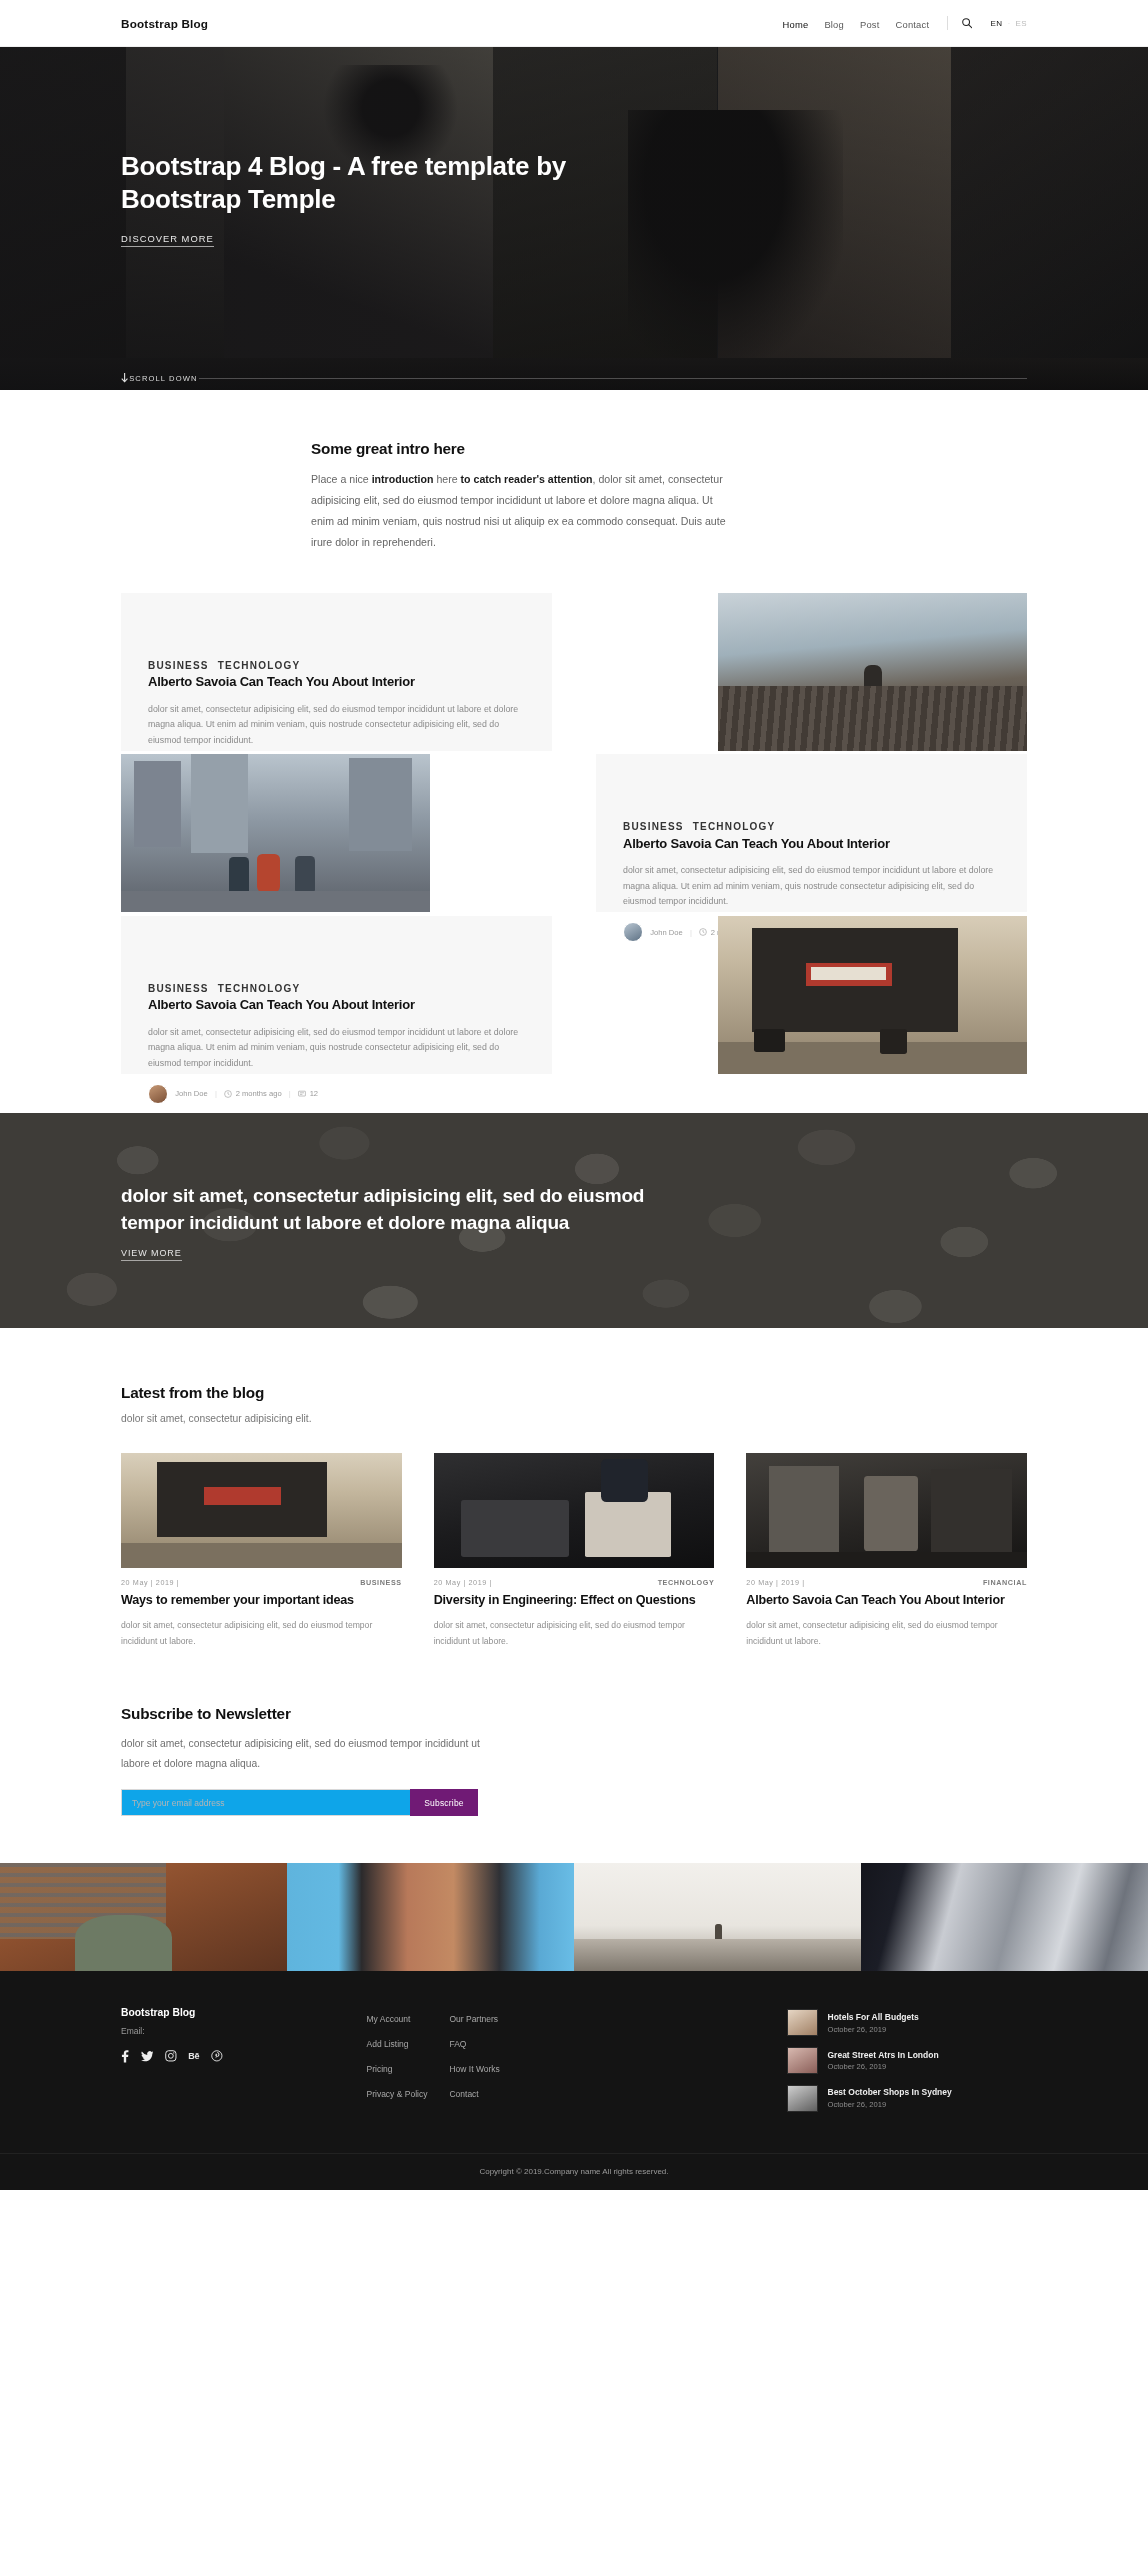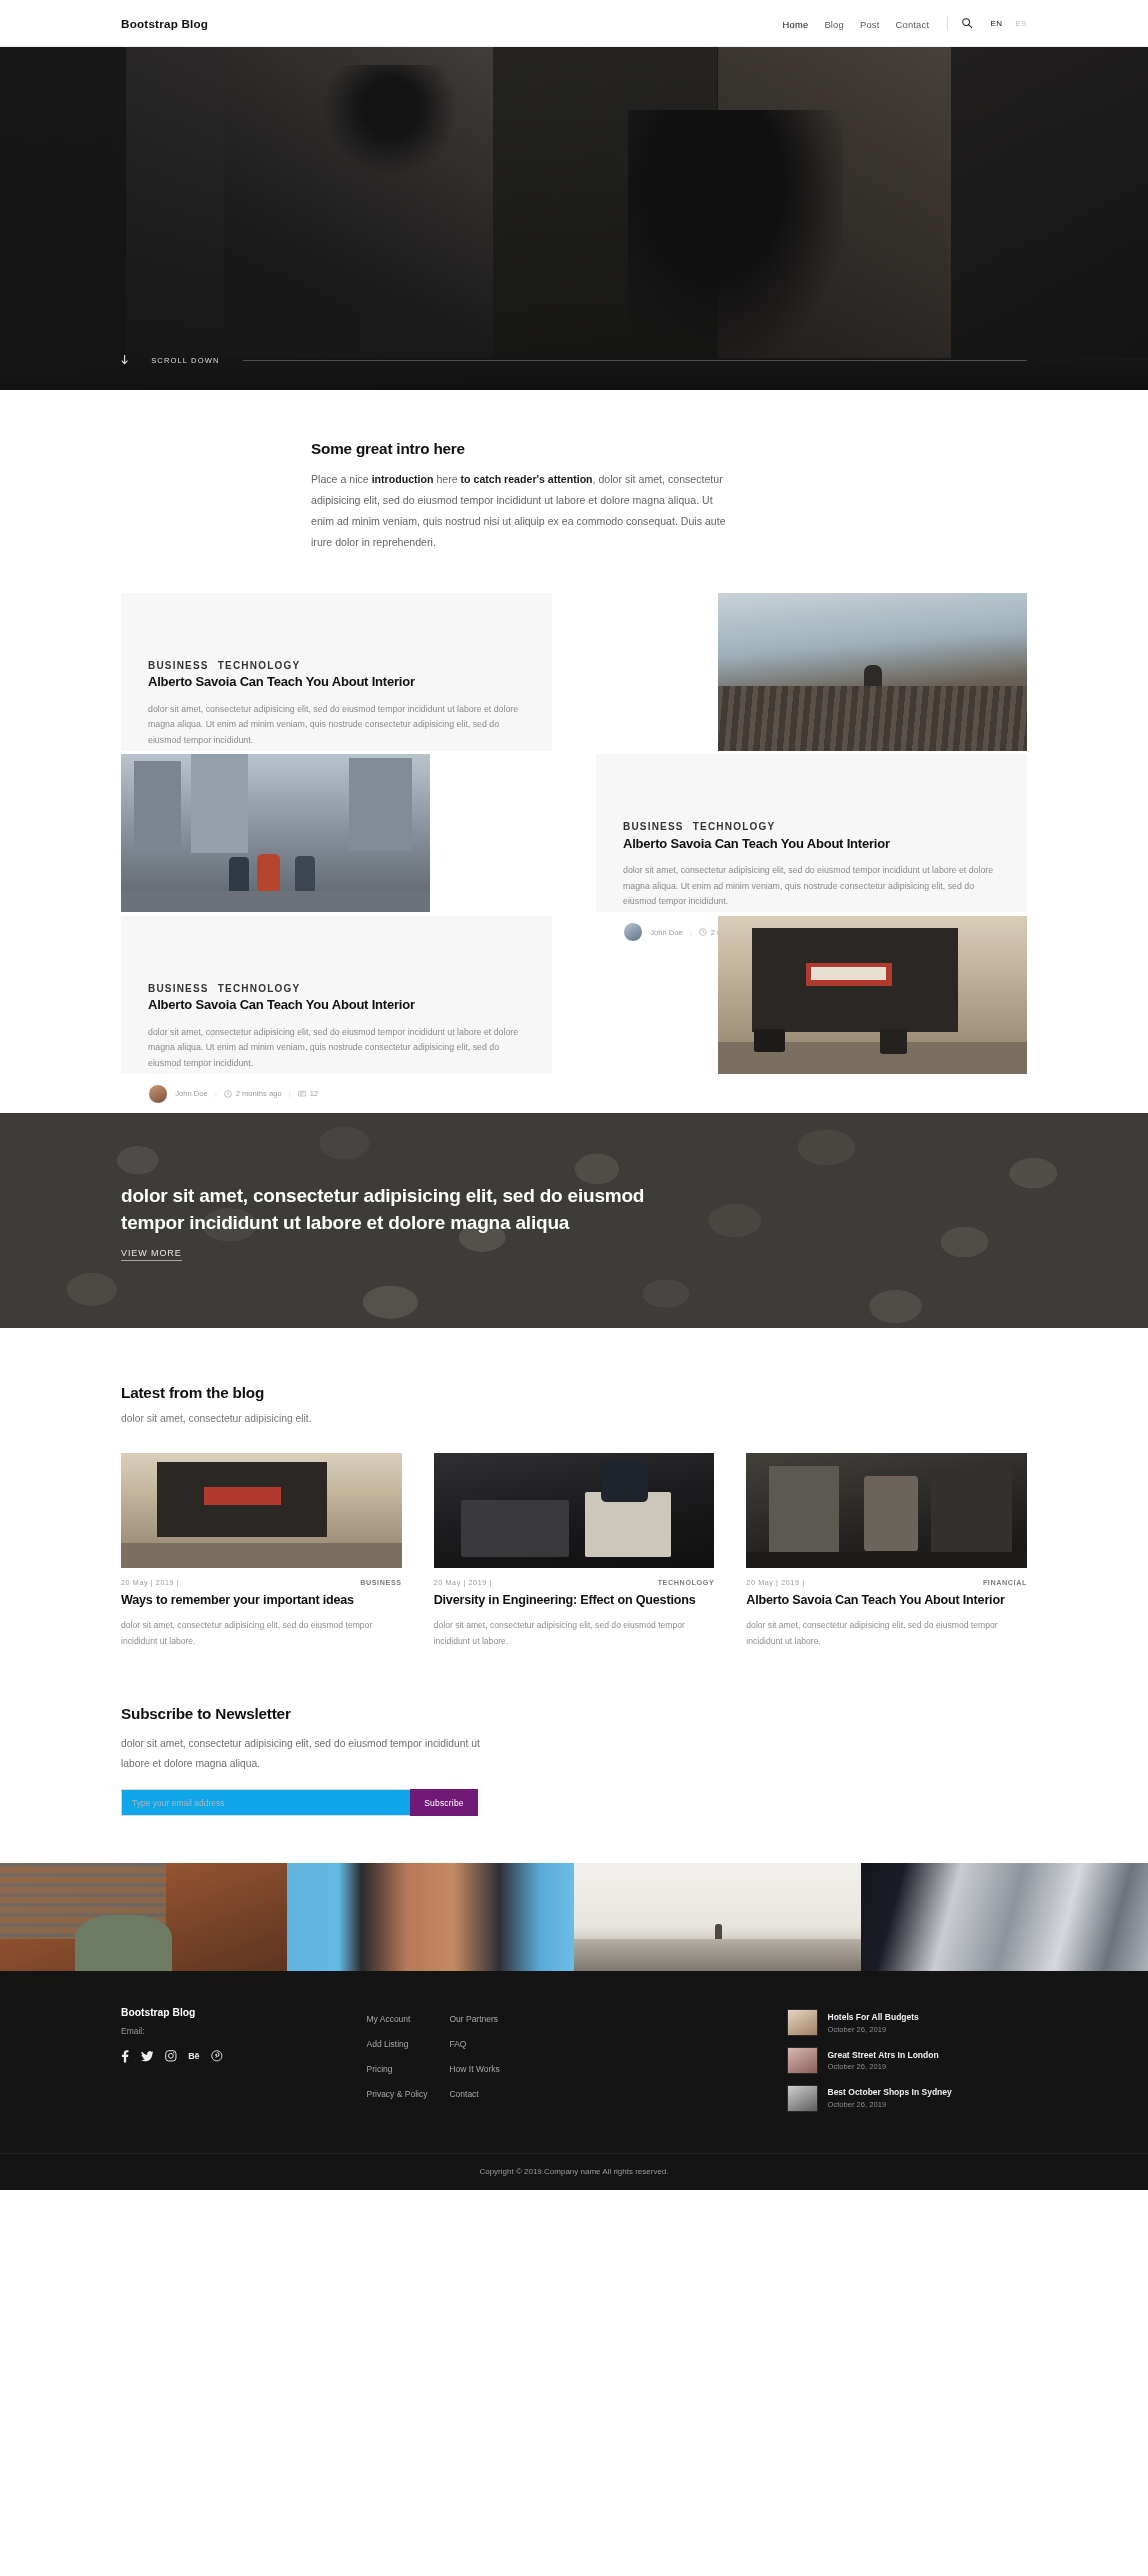--- a/index.html
+++ b/index.html
@@ -70,23 +70,23 @@
     color: #fff; font-size: 26px; line-height: 1.28; font-weight: bold;
     letter-spacing: -0.3px; max-width: 502px;
   }
   .hero-cta {
     display: inline-block; margin-top: 16px;
     color: #e9e9e9; font-size: 9.4px; letter-spacing: 1px;
     text-decoration: none; border-bottom: 0.9px solid rgba(255,255,255,.6);
     padding-bottom: 2.7px;
   }
   .scroll-down {
-    position: absolute; bottom: 25px; left: 50%; transform: translateX(-50%);
+    position: absolute; bottom: 7px; left: 50%; transform: translateX(-50%);
     width: 906px;
-    display: flex; align-items: center; gap: 23px;
+    display: flex; align-items: center; gap: 1px;
     color: #dcdcdc; font-size: 7.6px; letter-spacing: 1.1px;
   }
   .scroll-down .line { flex: 1; height: 0.9px; background: rgba(255,255,255,.25); }
 
   
   .intro { padding: 50px 0 39px; }
   .intro-wrap { max-width: 422px; margin-left: 190px; }
   h2.section-title {
     font-size: 15.3px; color: #111; font-weight: bold; margin-bottom: 10.8px;
     letter-spacing: -0.2px;
@@ -248,20 +248,24 @@
     <div class="hero-strip" style="left:126px;width:99px;background:linear-gradient(180deg,#5c5750,#1a1816);"></div>
     <div class="hero-strip" style="left:224px;width:269px;background:linear-gradient(200deg,#7a7568,#232020 70%);"></div>
     <div class="hero-strip" style="left:493px;width:224px;background:linear-gradient(170deg,#3a3832,#15140f);"></div>
     <div class="hero-strip" style="left:718px;width:233px;background:linear-gradient(200deg,#6e6456,#2a2420);"></div>
     <div class="hero-strip" style="left:951px;width:197px;background:linear-gradient(150deg,#2c2926,#111);"></div>
     <div style="position:absolute;left:323px;top:18px;width:135px;height:108px;background:radial-gradient(circle at 50% 40%,#141211 30%,transparent 72%);"></div>
     <div style="position:absolute;left:628px;top:63px;width:215px;height:251px;background:radial-gradient(ellipse at 40% 30%,#0d0c0b 38%,transparent 76%);"></div>
     <div style="position:absolute;left:0;bottom:0;width:1148px;height:32px;background:linear-gradient(#1b1917,#0d0c0b);"></div>
   </div>
   <div class="hero-overlay"></div>
+  <div class="hero-content">
+    <h1 class="hero-title">Bootstrap 4 Blog - A free template by Bootstrap Temple</h1>
+    <a href="#" class="hero-cta">DISCOVER MORE</a>
+  </div>
   <div class="scroll-down">
     <svg width="7.2" height="10" viewBox="0 0 10 14" fill="none" stroke="#ddd" stroke-width="1.6">
       <line x1="5" y1="0" x2="5" y2="12"></line>
         <polyline points="1,8 5,12 9,8"></polyline>
     </svg>
     <span>SCROLL DOWN</span>
     <span class="line"></span>
   </div>
 </header>
 

